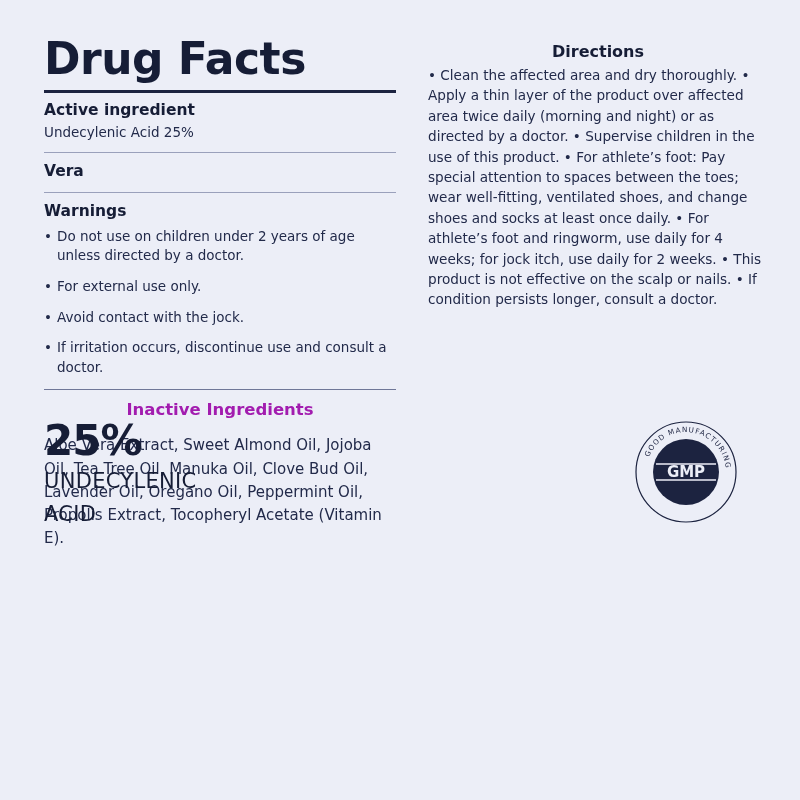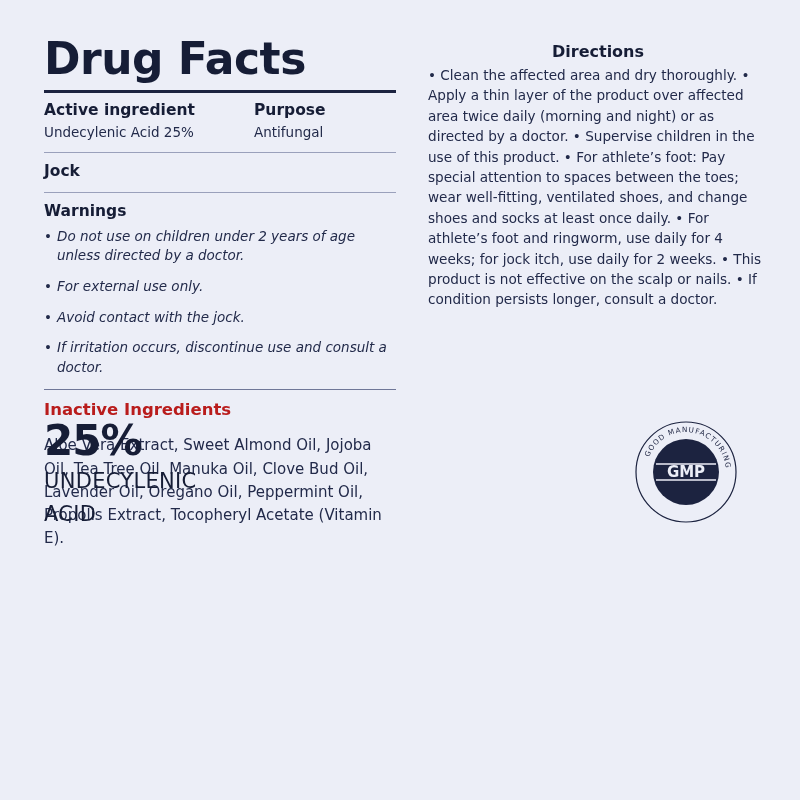--- a/index.html
+++ b/index.html
@@ -75,28 +75,28 @@
   }
   .sec-body {
     font-size: 13.5px;
     line-height: 1.45;
     color: #222a4a;
     margin-top: 2px;
   }
   .sec-head-lg {
     font-size: 16.5px;
     font-weight: bold;
-    color: #b91c1c;
+    color: #a21caf;
     margin-bottom: 3px;
+    text-align: center;
   }
   .bullet-list {
     list-style: none;
     margin: 6px 0 0 0;
     padding: 0;
-    font-style: italic;
   }
   .bullet-list li {
     font-size: 13.5px;
     line-height: 1.45;
     color: #222a4a;
     margin-bottom: 11px;
     padding-left: 13px;
     position: relative;
   }
   .bullet-list li:before {
@@ -166,30 +166,26 @@
     <div class="col-left">
 
       <h1 class="drug-facts-title">Drug Facts</h1>
       <hr class="rule-thick">
 
       <div class="two-col-row">
         <div class="c1">
           <div class="sec-head">Active ingredient</div>
           <div class="sec-body">Undecylenic Acid 25%</div>
         </div>
-        <div class="c2">
-          <div class="sec-head">Purpose</div>
-          <div class="sec-body">Antifungal</div>
-        </div>
       </div>
 
       <hr class="rule-thin">
 
       <div>
-        <div class="sec-head">Jock</div>
+        <div class="sec-head">Vera</div>
       </div>
 
       <hr class="rule-thin">
 
       <div>
         <div class="sec-head">Warnings</div>
         <ul class="bullet-list">
           <li>Do not use on children under 2 years of age unless directed by a doctor.</li>
           <li>For external use only.</li>
           <li>Avoid contact with the jock.</li>

